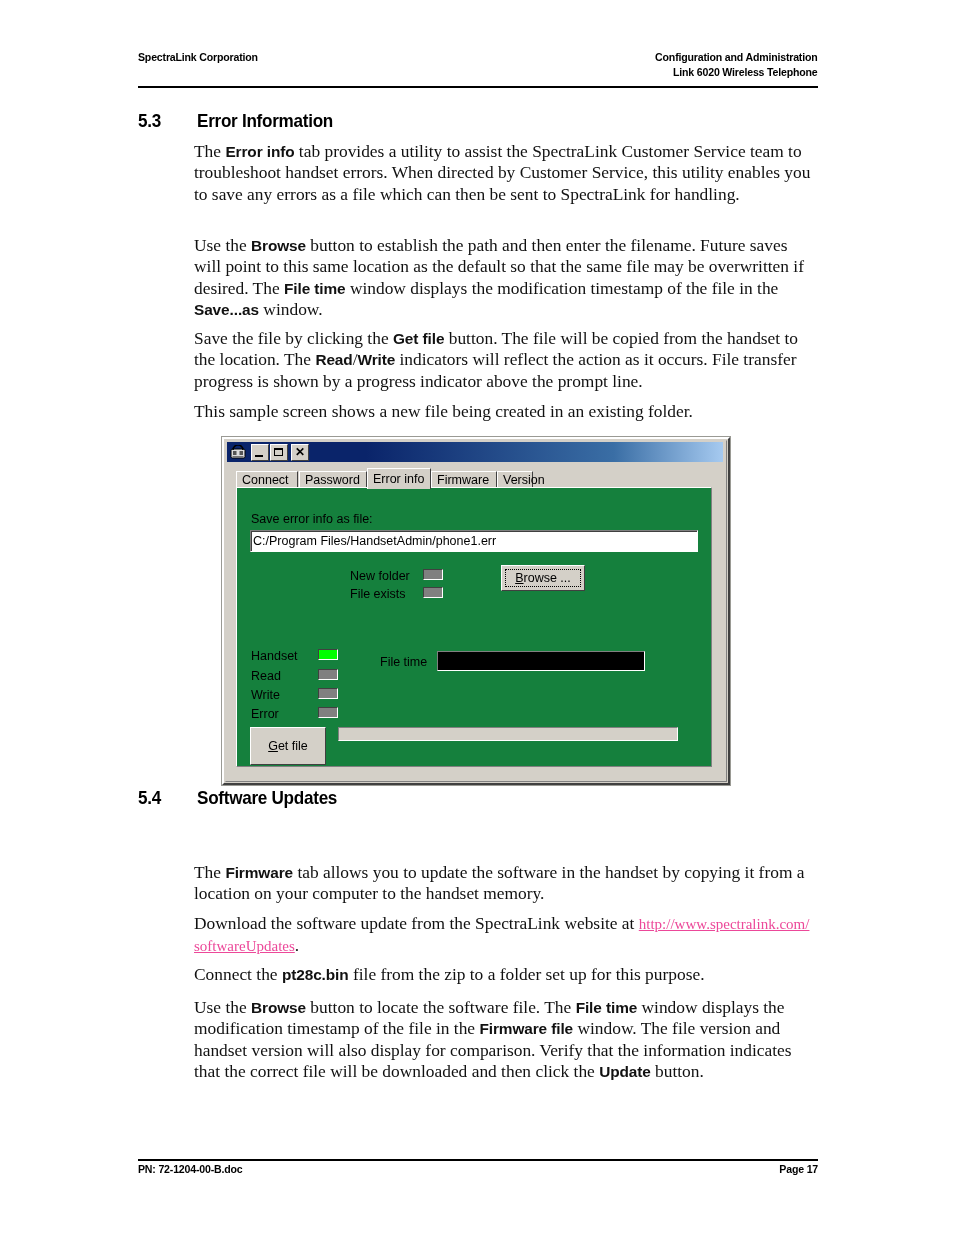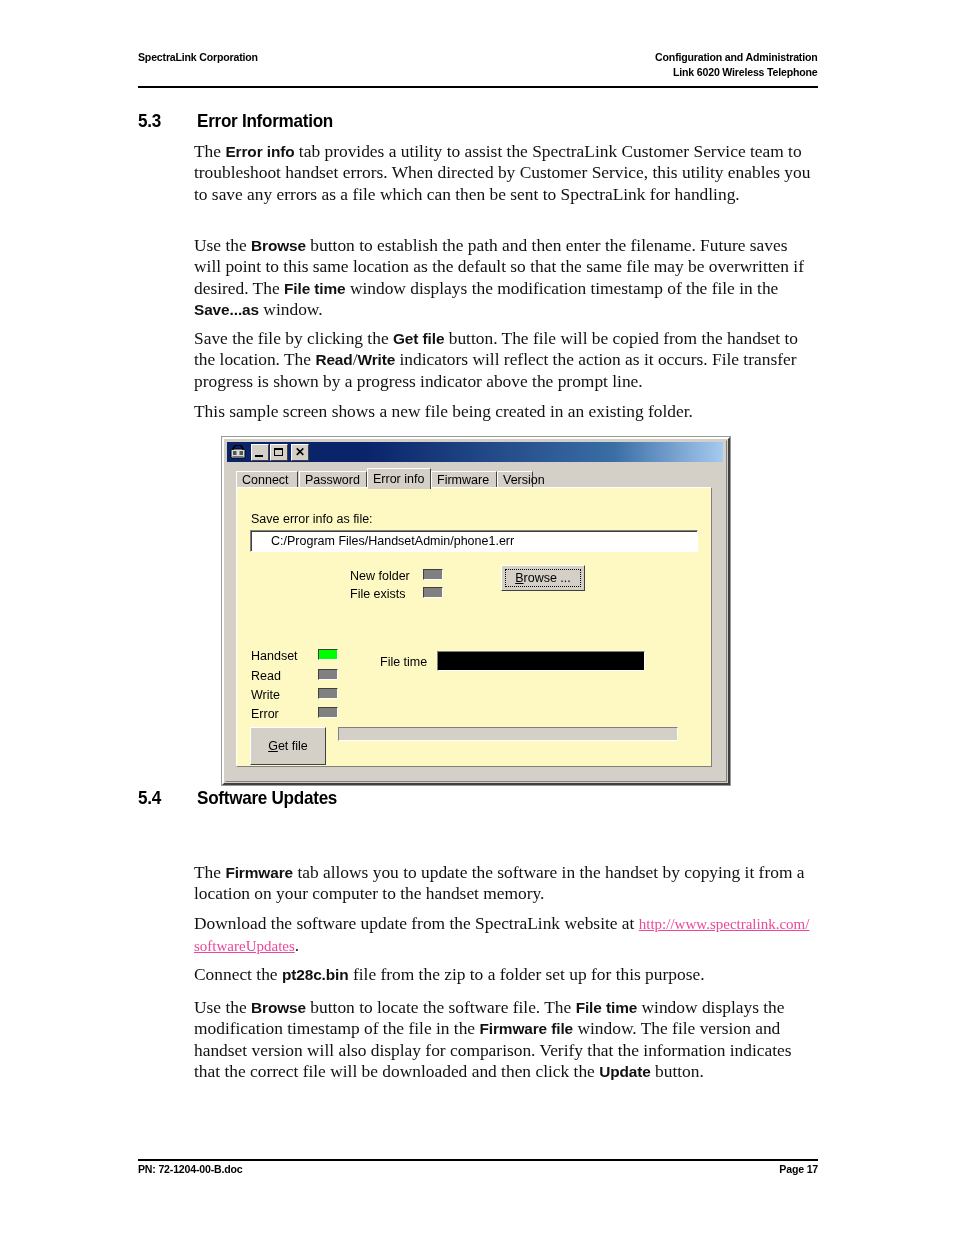--- a/index.html
+++ b/index.html
@@ -236,21 +236,21 @@
     height: 21px;
     z-index: 5;
     border-bottom: none;
     background: #d4d0c8;
   }
   .tabpanel {
     position: absolute;
     left: 12px; top: 48px;
     width: 476px;
     height: 280px;
-    background: #fef9c3;
+    background: #15803d;
     border-top: 1px solid #ffffff;
     border-left: 1px solid #ffffff;
     border-right: 1px solid #808080;
     border-bottom: 1px solid #808080;
     box-sizing: border-box;
   }
 
   .fld-label {
     position: absolute;
     font-size: 12.5px;
@@ -263,21 +263,21 @@
     border-top: 1px solid #808080;
     border-left: 1px solid #808080;
     border-right: 1px solid #ffffff;
     border-bottom: 1px solid #ffffff;
     box-shadow: inset 1px 1px 0 #404040;
     box-sizing: border-box;
     font-size: 12.5px;
     color: #000;
     display: flex;
     align-items: center;
-    padding-left: 20px;
+    padding-left: 2px;
     white-space: nowrap;
   }
 
   .led {
     position: absolute;
     width: 20px; height: 11px;
     background: #808080;
     border-top: 1px solid #404040;
     border-left: 1px solid #404040;
     border-right: 1px solid #ffffff;

